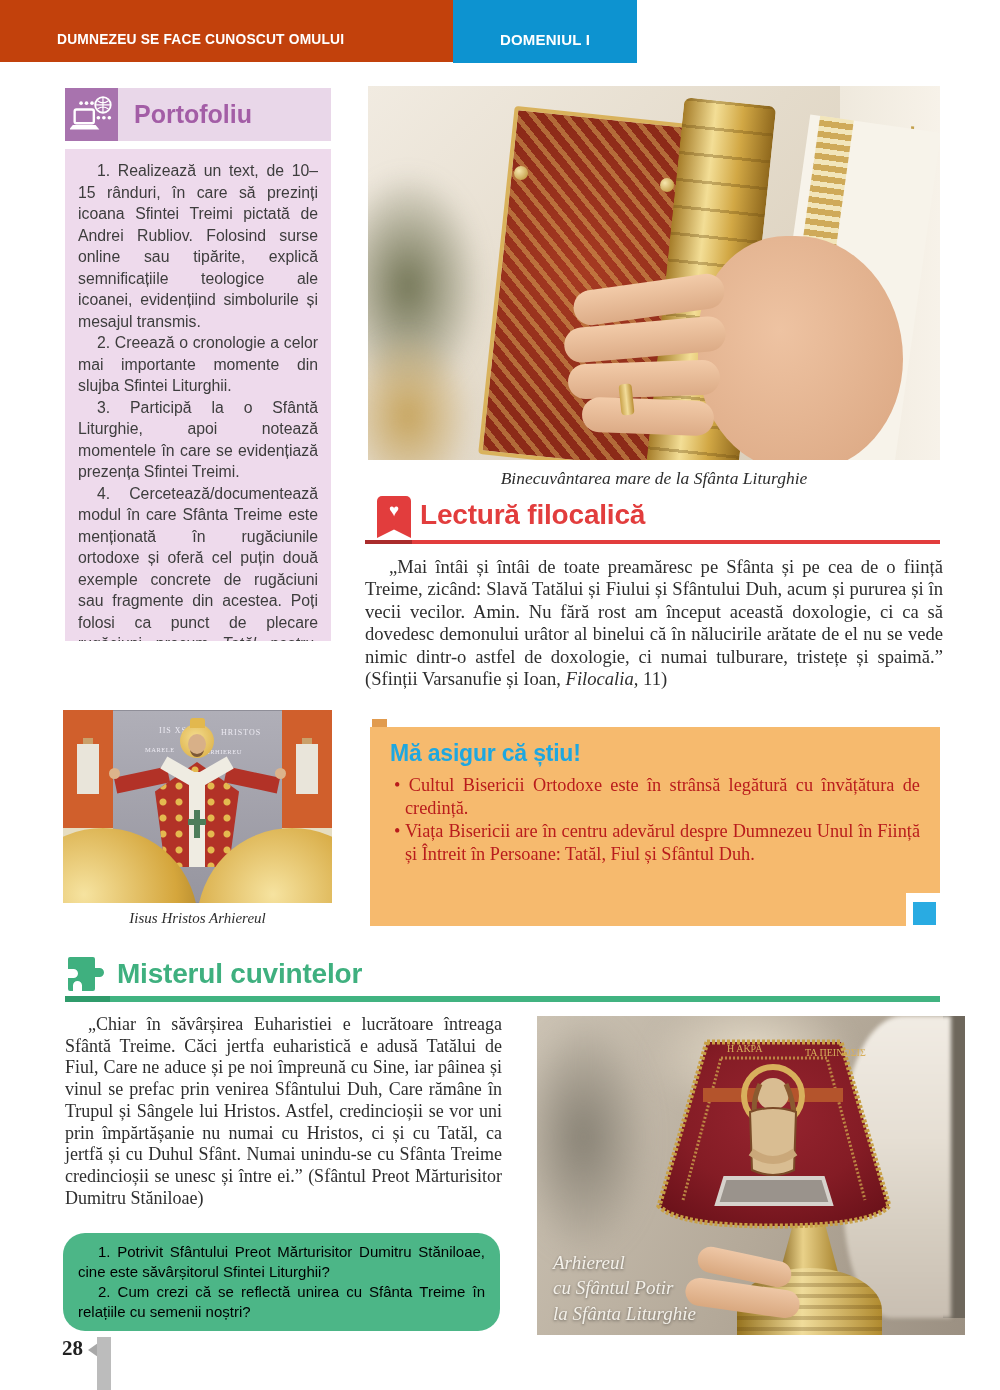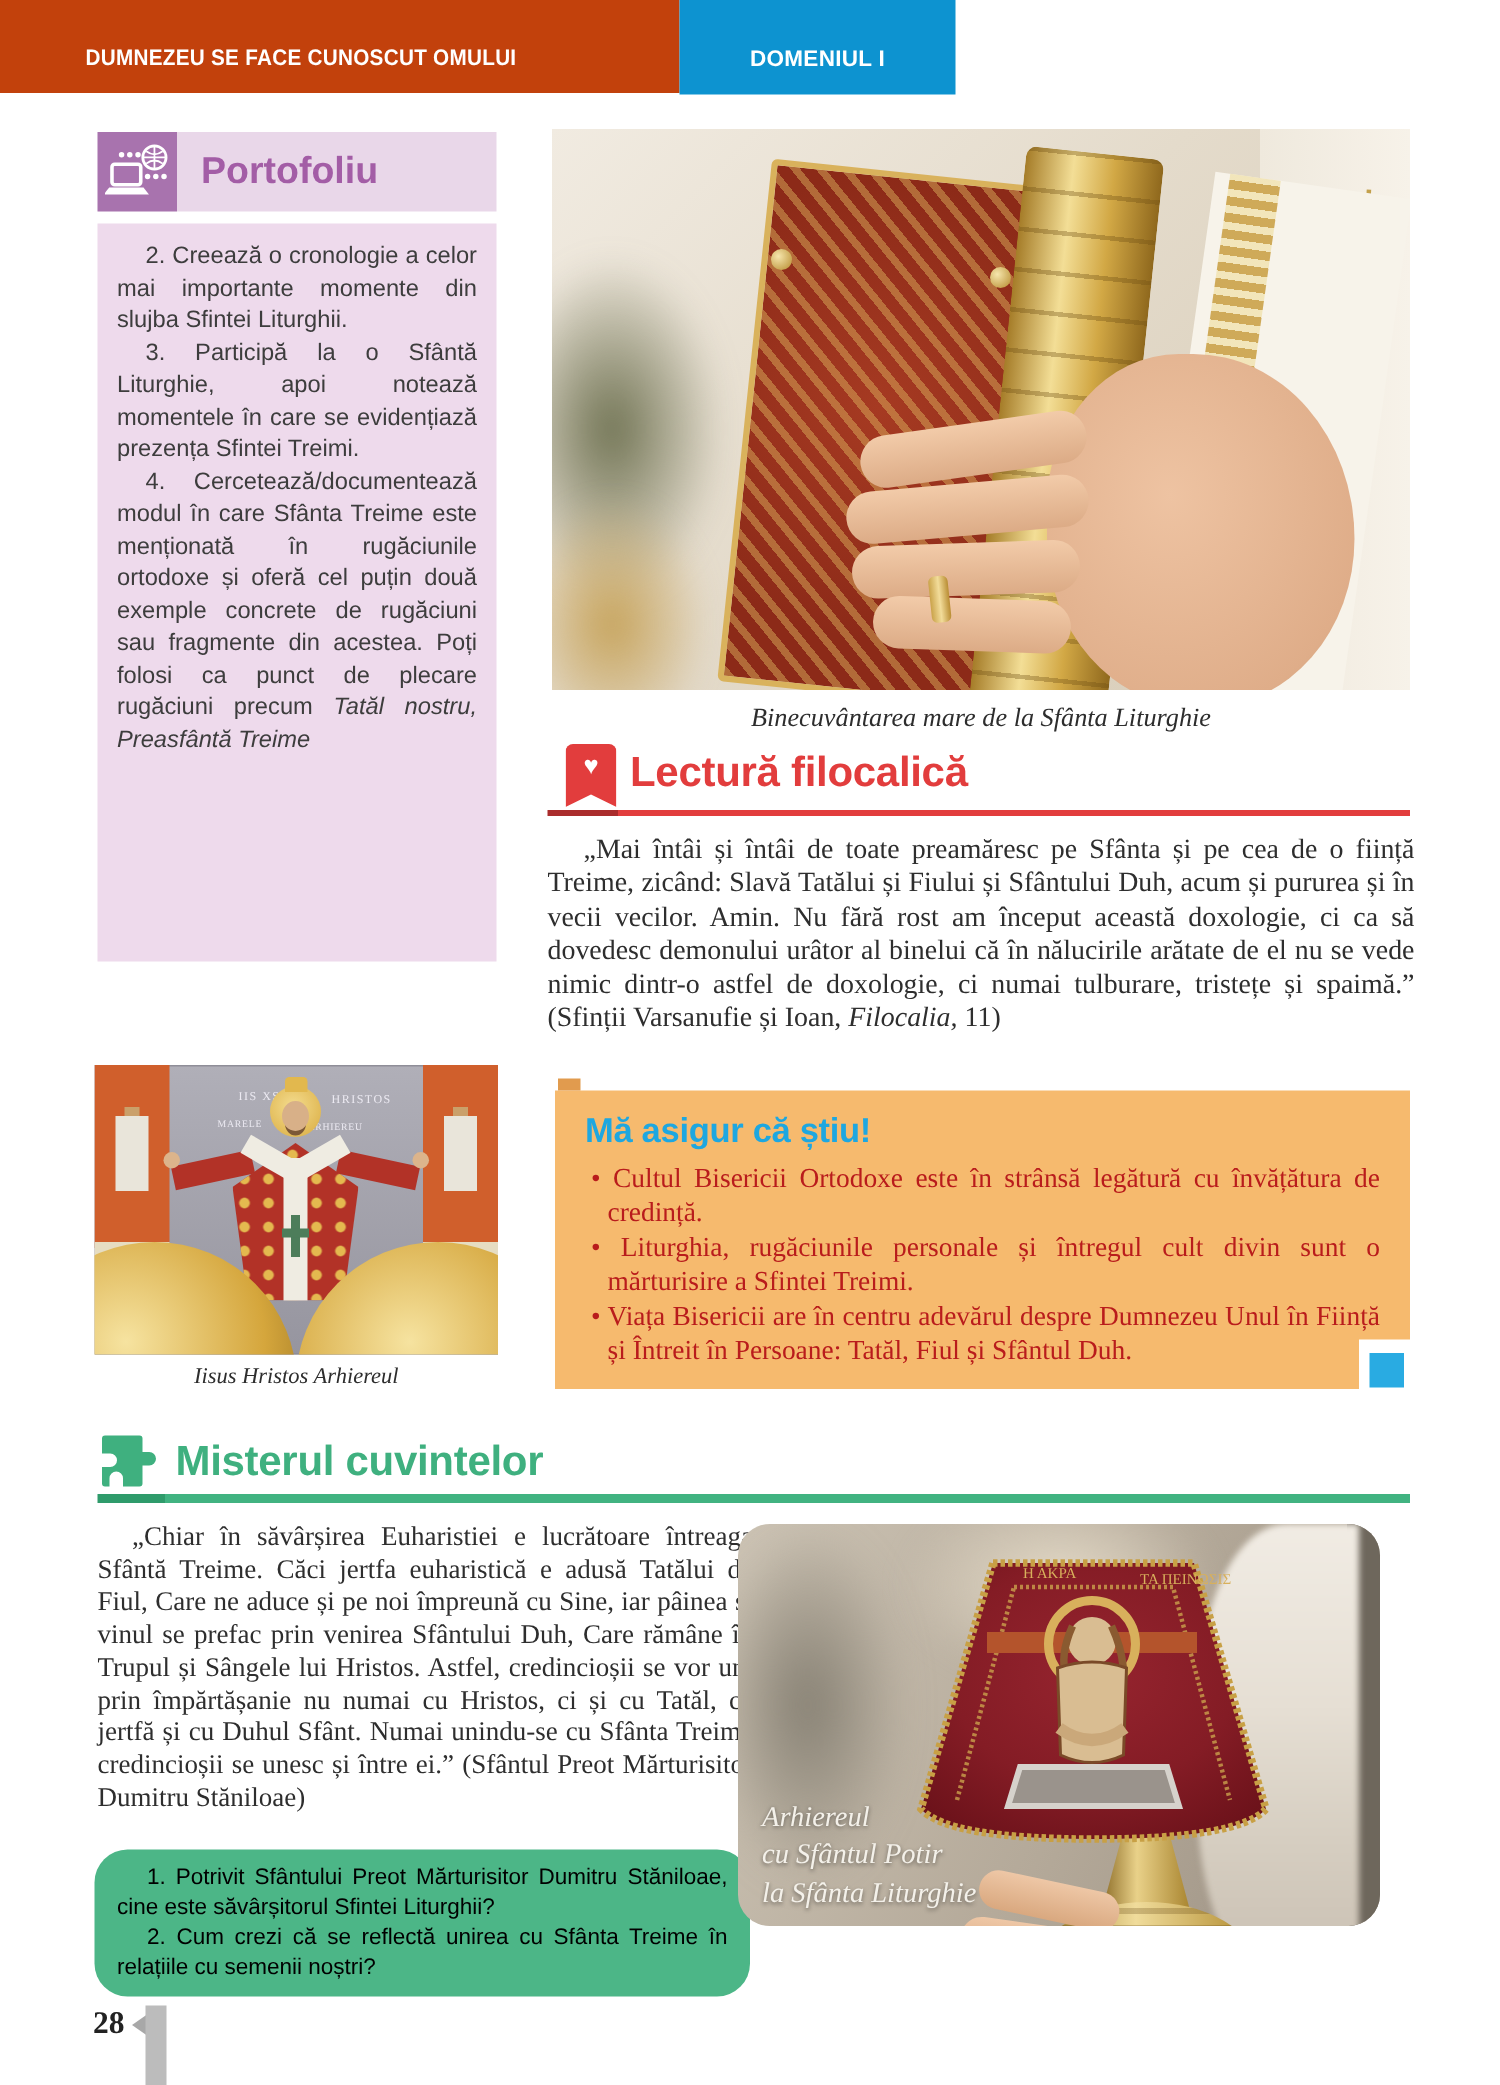--- a/index.html
+++ b/index.html
@@ -110,22 +110,22 @@
   .mis-title{left:117px;top:958px;color:#3fb07f;}
   .mis-line{position:absolute;left:65px;top:996px;width:875px;height:6px;
        background:linear-gradient(90deg,#2f9b6b 0 45px,#41b381 45px);}
   .mis-para{position:absolute;left:65px;top:1014px;width:437px;font-family:"Liberation Serif",serif;
        font-size:18px;line-height:21.7px;color:#2e2e2e;text-align:justify;text-indent:23px;margin:0;}
   .qbox{position:absolute;left:63px;top:1233px;width:437px;height:98px;background:#4cb687;border-radius:22px;
        padding:9px 15px;box-sizing:border-box;overflow:hidden;}
   .qbox p{margin:0;color:#000000;font-size:15px;line-height:20px;text-align:justify;text-indent:20px;}
 
   
-  .photo2{position:absolute;left:492px;top:1016px;width:428px;height:268px;overflow:hidden;
-       background:linear-gradient(115deg,#ccc3b4,#b4a999 55%,#9b9082);border-radius:21px;}
+  .photo2{position:absolute;left:537px;top:1016px;width:428px;height:319px;overflow:hidden;
+       background:linear-gradient(115deg,#ccc3b4,#b4a999 55%,#9b9082);}
   .p2-bg1{position:absolute;left:-20px;top:0;width:190px;height:302px;
        background:radial-gradient(closest-side at 35% 40%,#857f72,rgba(133,127,114,0));filter:blur(12px);}
   .p2-bg2{position:absolute;left:110px;top:-25px;width:210px;height:130px;border-radius:50%;
        background:radial-gradient(closest-side,#e5dbc8,rgba(229,219,200,0));filter:blur(10px);}
   .p2-edge{position:absolute;right:0;top:0;width:22px;height:302px;background:#6e675c;}
   .p2-beard{position:absolute;right:14px;top:0;width:108px;height:302px;filter:blur(2px);
        border-radius:55% 0 0 45% / 40% 0 0 40%;
        background:linear-gradient(180deg,#f1ece4 0%,#e6dfd4 40%,#d6cec1 70%,#c9bfb2);}
   .p2-veil{position:absolute;left:108px;top:20px;}
   .p2-stem{position:absolute;left:242px;top:202px;width:60px;height:58px;
@@ -169,20 +169,21 @@
         <circle cx="24" cy="10" r="2" fill="#fff"></circle>
       <circle cx="31" cy="26" r="2" fill="#fff"></circle>
         <circle cx="37" cy="26" r="2" fill="#fff"></circle>
         <circle cx="43" cy="26" r="2" fill="#fff"></circle>
     </svg>
   </div>
   <div class="pf-bar">
     <span class="pf-title">Portofoliu</span>
   </div>
   <div class="pf-box">
+    <p>1. Realizează un text, de 10–15 rânduri, în care să prezinți icoana Sfintei Treimi pictată de Andrei Rubliov. Folosind surse online sau tipărite, explică semnificațiile teologice ale icoanei, evidențiind simbolurile și mesajul transmis.</p>
     <p>2. Creează o cronologie a celor mai importante momente din slujba Sfintei Liturghii.</p>
     <p>3. Participă la o Sfântă Liturghie, apoi notează momentele în care se evidențiază prezența Sfintei Treimi.</p>
     <p><span>4. Cercetează/documentează modul în care Sfânta Treime este menționată în rugăciunile ortodoxe și oferă cel puțin două exemple concrete de rugăciuni sau fragmente din acestea. Poți folosi ca punct de plecare rugăciuni precum </span><i>Tatăl nostru, Preasfântă Treime</i></p>
   </div>
 
   <div class="photo1">
     <div class="p1-blob1"></div>
     <div class="p1-blob2"></div>
     <div class="p1-robe"></div>
     <div class="p1-chain"></div>
@@ -204,21 +205,20 @@
       <span>♥</span>
     </div>
   <div class="sec-title lec-title">Lectură filocalică</div>
   <div class="lec-line"></div>
   <p class="lec-quote"><span>„Mai întâi și întâi de toate preamăresc pe Sfânta și pe cea de o ființă Treime, zicând: Slavă Tatălui și Fiului și Sfântului Duh, acum și pururea și în vecii vecilor. Amin. Nu fără rost am început această doxologie, ci ca să dovedesc demonului urâtor al binelui că în nălucirile arătate de el nu se vede nimic dintr-o astfel de doxologie, ci numai tulburare, tristețe și spaimă.” (Sfinții Varsanufie și Ioan, </span><i>Filocalia,</i><span> 11)</span></p>
 
   <div class="asigur">
     <div class="asigur-fold"></div>
     <p class="asigur-title">Mă asigur că știu!</p>
     <p class="b">Cultul Bisericii Ortodoxe este în strânsă legătură cu învățătura de credință.</p>
-    <p class="b">Liturghia, rugăciunile personale și întregul cult divin sunt o mărturisire a Sfintei Treimi.</p>
     <p class="b">Viața Bisericii are în centru adevărul despre Dumnezeu Unul în Ființă și Întreit în Persoane: Tatăl, Fiul și Sfântul Duh.</p>
     <div class="asigur-corner">
         <i></i>
       </div>
   </div>
 
   <div class="fresco">
     <div class="fr-panel" style="left:0;"></div>
     <div class="fr-panel" style="right:0;"></div>
     <div class="fr-band" style="left:0;"></div>

